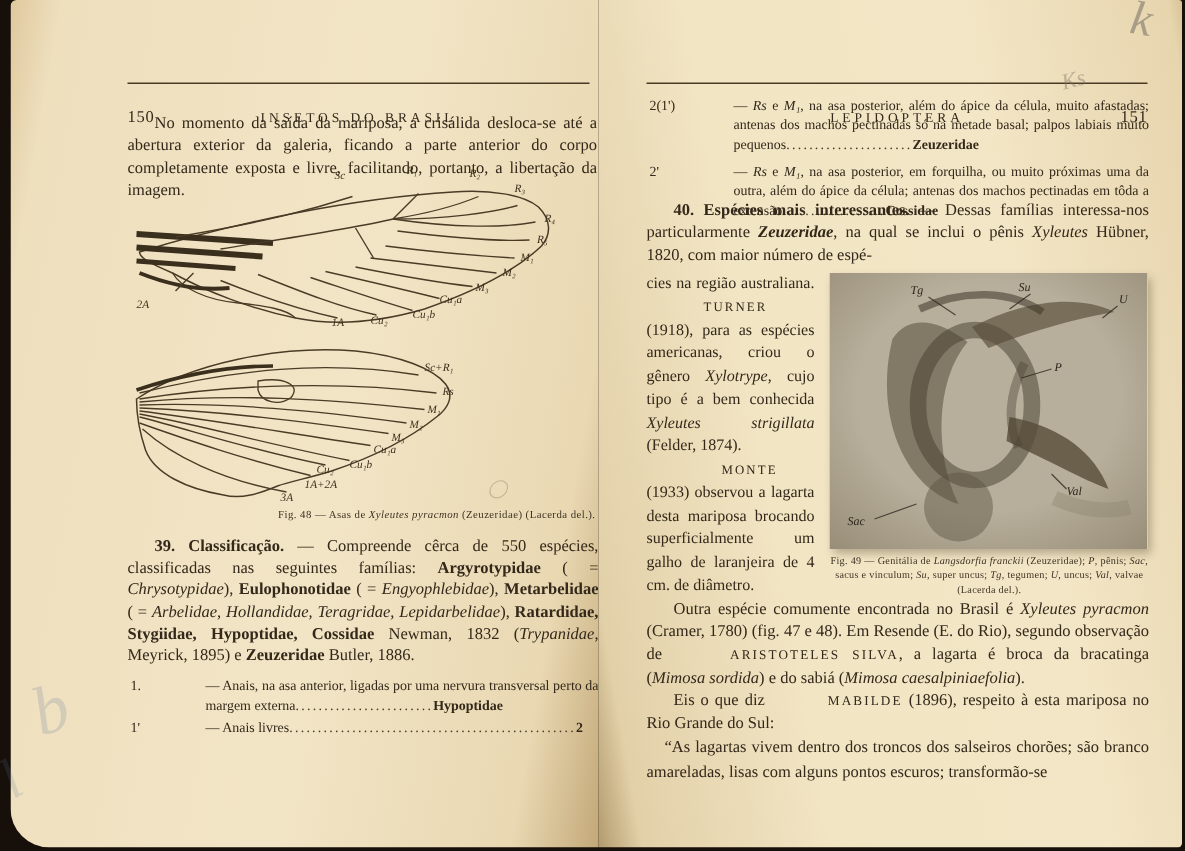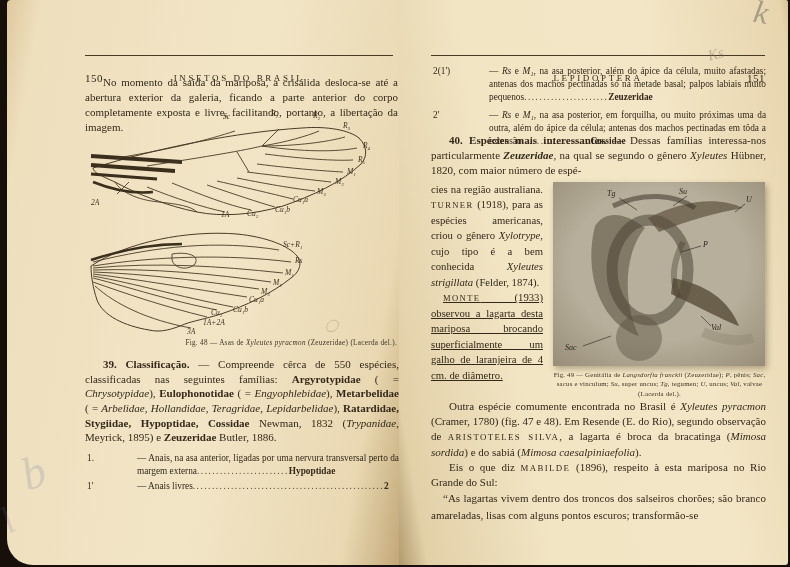--- a/index.html
+++ b/index.html
@@ -19,21 +19,21 @@
     background:linear-gradient(100deg,#dfc99e 0%,#eedfbd 7%,#f2e5c6 55%,#e9d8b2 88%,#c3a878 100%);
   }
   #right-page{
     flex:1;
     background:linear-gradient(80deg,#b29a6d 0%,#e2d0a8 6%,#f2e5c4 32%,#f3e6c6 70%,#e7d5ae 98%,#d8c396 100%);
   }
   
   .seg-b{font-weight:bold;}
   .seg-i{font-style:italic;}
   .seg-bi{font-weight:bold;font-style:italic;}
-  .seg-sc{text-transform:uppercase;font-size:80%;letter-spacing:1.4px;}
+  .seg-sc{text-transform:uppercase;font-size:80%;letter-spacing:1.4px;margin-left:38px;}
   .justify{text-align:justify;}
   .indent{text-indent:18px;}
   
   .hdr{position:absolute;top:36px;font-size:10px;height:16px;margin-top:36px;}
   #left-page .hdr{left:78px;width:308px;}
   #right-page .hdr{left:32px;width:334px;}
   .pgnum{position:absolute;top:0;font-size:11px;letter-spacing:.5px;}
   .pgnum.l{left:0;} .pgnum.r{right:0;}
   .runhead{display:block;text-align:center;font-size:9px;letter-spacing:2.6px;padding-top:1px;}
   .hdr-rule{position:absolute;top:55px;border-top:1.5px solid #4a3a24;}
@@ -58,21 +58,21 @@
   .key-num{position:absolute;left:2px;top:0;}
   .key-leader{letter-spacing:1.5px;color:#4a3c26;}
   .key-result{font-weight:bold;}
   .rp-key{position:absolute;top:65px;left:32px;width:335px;}
   
   .rp-body{position:absolute;top:133px;left:32px;width:335px;font-size:11px;line-height:1.38;}
   .rp-body p{margin:0;}
   .row{display:flex;gap:10px;margin-top:3px;}
   .ncol{width:112px;font-size:10.7px;line-height:1.45;}
   .ncol p{margin:0;}
-  .ncol p.pind{text-indent:12px;text-decoration:underline;}
+  .ncol p.pind{text-indent:12px;}
   .figwrap{width:213px;}
   .photo-frame{width:212px;height:184px;position:relative;box-shadow:2px 3px 6px rgba(60,45,25,.35);}
   .photo-frame svg{position:absolute;left:0;top:0;}
   .photo-label{position:absolute;font-size:8px;font-style:italic;color:#2e281d;}
   .figcap{font-size:6.8px;line-height:1.45;text-align:center;margin-top:4px;color:#3d3324;letter-spacing:.2px;}
   .para-outra{margin-top:5px;}
   .quote{font-size:11px;line-height:1.5;margin:5px 4px 0 30px;text-indent:12px;}
   
   .mark{position:absolute;pointer-events:none;font-style:italic;}
   .mark1{left:754px;top:-6px;font-size:32px;color:rgba(115,110,100,.55);transform:rotate(10deg);}
@@ -203,21 +203,21 @@
     <div class="keyblock rp-key">
       <div class="key-item justify">
         <span class="key-num">2(1')</span><span><span>— </span><span class="seg-i">Rs</span><span> e </span><span class="seg-i">M₁</span><span>, na asa posterior, além do ápice da célula, muito afastadas; antenas dos machos pectinadas só na metade basal; palpos labiais muito pequenos</span></span><span class="key-leader">......................</span><span class="key-result">Zeuzeridae</span>
       </div>
       <div class="key-item justify">
         <span class="key-num">2'</span><span><span>— </span><span class="seg-i">Rs</span><span> e </span><span class="seg-i">M₁</span><span>, na asa posterior, em forquilha, ou muito próximas uma da outra, além do ápice da célula; antenas dos machos pectinadas em tôda a extensão</span></span><span class="key-leader">..................</span><span class="key-result">Cossidae</span>
       </div>
     </div>
 
     <div class="rp-body">
-      <p class="justify indent"><span class="seg-b">40. Espécies mais interessantes.</span><span> — Dessas famílias interessa-nos particularmente </span><span class="seg-bi">Zeuzeridae</span><span>, na qual se segundo o gênero </span><span class="seg-i">Xyleutes</span><span> Hübner, 1820, com maior número de espé-</span></p>
+      <p class="justify indent"><span class="seg-b">40. Espécies mais interessantes.</span><span> — Dessas famílias interessa-nos particularmente </span><span class="seg-bi">Zeuzeridae</span><span>, na qual se inclui o pênis </span><span class="seg-i">Xyleutes</span><span> Hübner, 1820, com maior número de espé-</span></p>
 
       <div class="row">
         <div class="ncol justify">
           <p><span>cies na região australiana. </span><span class="seg-sc">Turner</span><span> (1918), para as espécies americanas, criou o gênero </span><span class="seg-i">Xylotrype</span><span>, cujo tipo é a bem conhecida </span><span class="seg-i">Xyleutes strigillata</span><span> (Felder, 1874).</span></p>
           <p class="pind"><span class="seg-sc">Monte</span><span> (1933) observou a lagarta desta mariposa brocando superficialmente um galho de laranjeira de 4 cm. de diâmetro.</span></p>
         </div>
 
         <div class="figwrap">
           <div class="photo-frame">
             <svg width="212" height="184" viewBox="0 0 212 184">

